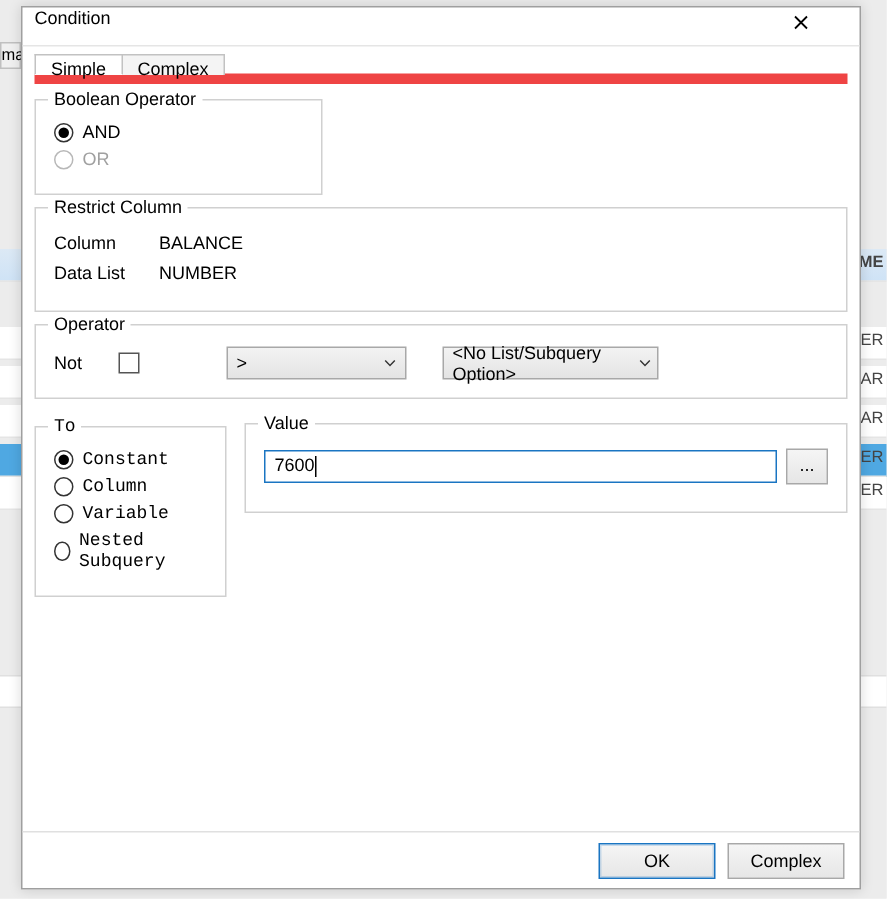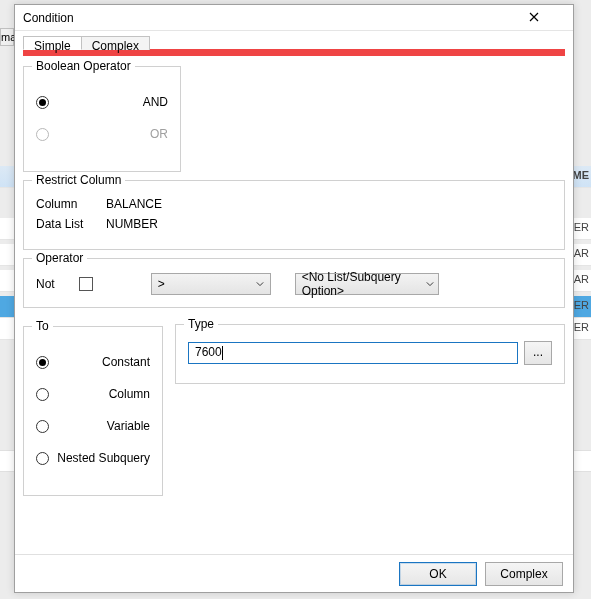--- a/index.html
+++ b/index.html
@@ -8,36 +8,36 @@
   
   .bg { position: absolute; left: 0; top: 0; width: 591px; height: 599px; z-index: 0; }
   .bg .row { position: absolute; left: 0; right: 0; height: 22px; background: #fff; border-bottom: 1px solid #e5e5e5; font-size: 11px; }
   .bg .row span { position: absolute; right: 2px; top: 3px; color: #444; }
   .bg .hdr { background: linear-gradient(#dce9f5,#cfe3f6); font-weight: bold; color: #003a6d; }
   .bg .sel { background: #4fa8e2; color: #fff; }
   .bg .left-tab { position:absolute; left:0; top:28px; width:14px; height:18px; background:#f0f0f0; border:1px solid #c0c0c0; font-size:11px; text-align:center; line-height:16px; }
 
   
   .dialog { position: absolute; left: 14px; top: 4px; width: 560px; height: 589px; background: #fff; border: 1px solid #9f9f9f; box-shadow: 0 0 8px rgba(0,0,0,0.15); z-index: 10; display: flex; flex-direction: column; }
-  .titlebar { height: 26px; display: flex; align-items: center; padding: 0 23px 0 8px; border-bottom: 1px solid #e5e5e5; }
+  .titlebar { height: 26px; display: flex; padding: 0 23px 0 8px; border-bottom: 1px solid #e5e5e5; }
   .titlebar .title { flex: 1; font-size: 12px; }
   .titlebar .close { width: 32px; height: 22px; display: flex; align-items: center; justify-content: center; cursor: default; }
   .titlebar .close svg { width: 10px; height: 10px; }
 
   .body { flex: 1; padding: 4px 8px 0 8px; position: relative; }
 
   .tabs { display: flex; border-bottom: 7px solid #ef4444; height: 21px; }
   .tab { padding: 2px 10px 0 10px; border: 1px solid #c2c2c2; border-bottom: none; background: #f4f4f4; margin-right: -1px; position: relative; top: 1px; cursor: default; }
   .tab.active { background: #fff; border-bottom: 1px solid #fff; z-index: 2; }
 
   .group { border: 1px solid #d0d0d0; margin-top: 10px; padding: 10px 12px 12px 12px; position: relative; }
   .group + .group { margin-top: 8px; }
   .group-legend { position: absolute; top: -8px; left: 8px; background: #fff; padding: 0 4px; font-size: 12px; }
 
-  .radio-row { display: flex; align-items: center; margin: 18px 0; justify-content: space-between; }
+  .radio-row { display: flex; align-items: center; margin: 4px 0; }
   .radio { width: 13px; height: 13px; border: 1px solid #333; border-radius: 50%; margin-right: 6px; position: relative; background:#fff; }
   .radio.checked::after { content:""; position:absolute; left:2px; top:2px; width:7px; height:7px; background:#000; border-radius:50%; }
   .radio.disabled { border-color: #b8b8b8; }
   .radio-label.disabled { color: #a0a0a0; }
 
   .kv { display: flex; margin: 6px 0; }
   .kv .k { width: 70px; }
   .kv .v { }
 
   .op-row { display: flex; align-items: center; gap: 24px; margin-top:4px; }
@@ -45,21 +45,21 @@
   .checkbox { width: 14px; height: 14px; border: 1px solid #555; background: #fff; }
   .combo { height: 22px; border: 1px solid #a8a8a8; background: linear-gradient(#f3f3f3,#e4e4e4); display: inline-flex; align-items: center; padding: 0 6px; position: relative; }
   .combo .val { flex:1; }
   .combo .chev { margin-left: 8px; }
   .combo .chev svg { width:8px; height:8px; display:block; }
   .combo.op1 { width: 120px; justify-content: flex-end; }
   .combo.op1 .val { flex: 0 0 auto; margin-right: auto; }
   .combo.op2 { width: 144px; padding: 0 4px 0 6px; }
 
   .lower { display: flex; gap: 12px; margin-top: 8px; }
-  .to-group { width: 140px; }
+  .to-group { width: 128px; font-family: Liberation Mono, monospace; }
   .value-group { flex: 1; }
   .value-row { display:flex; align-items:center; gap:6px; margin-top:6px; }
   .textinput { flex:1; height:22px; border:1px solid #1a75c2; padding:2px 6px; font-family:inherit; font-size:12px; outline:none; }
   .browse { width:28px; height:24px; border:1px solid #a8a8a8; background:linear-gradient(#f5f5f5,#e6e6e6); text-align:center; line-height:20px; }
 
   .footer { height: 38px; border-top: 1px solid #e0e0e0; display:flex; justify-content:flex-end; align-items:center; gap:8px; padding:16px 10px; }
   .btn { width:78px; height:24px; border:1px solid #a8a8a8; background:linear-gradient(#f5f5f5,#e6e6e6); text-align:center; line-height:22px; cursor:default; }
   .btn.primary { border-color:#1a75c2; box-shadow: inset 0 0 0 1px rgba(26,117,194,0.2); }
 
   .cursor { display:inline-block; width:1px; height:14px; background:#000; vertical-align:middle; margin-left:0px; }
@@ -101,21 +101,21 @@
       </span>
     </div>
   </div>
 
   <div class="body">
     <div class="tabs">
       <div class="tab active">Simple</div>
       <div class="tab">Complex</div>
     </div>
 
-    <div class="group" style="width:158px;">
+    <div class="group" style="width:192px;">
       <div class="group-legend">Boolean Operator</div>
       <div class="radio-row">
         <span class="radio checked"></span>
         <span class="radio-label">AND</span>
       </div>
       <div class="radio-row">
         <span class="radio disabled"></span>
         <span class="radio-label disabled">OR</span>
       </div>
     </div>
@@ -172,21 +172,21 @@
           <span class="radio"></span>
           <span class="radio-label">Variable</span>
         </div>
         <div class="radio-row">
           <span class="radio"></span>
           <span class="radio-label">Nested Subquery</span>
         </div>
       </div>
 
       <div class="group value-group" style="height:60px;">
-        <div class="group-legend">Type</div>
+        <div class="group-legend">Value</div>
         <div class="value-row">
           <div class="textinput"><span>7600</span><span class="cursor"></span></div>
           <div class="browse">...</div>
         </div>
       </div>
     </div>
   </div>
 
   <div class="footer">
     <div class="btn primary">OK</div>

